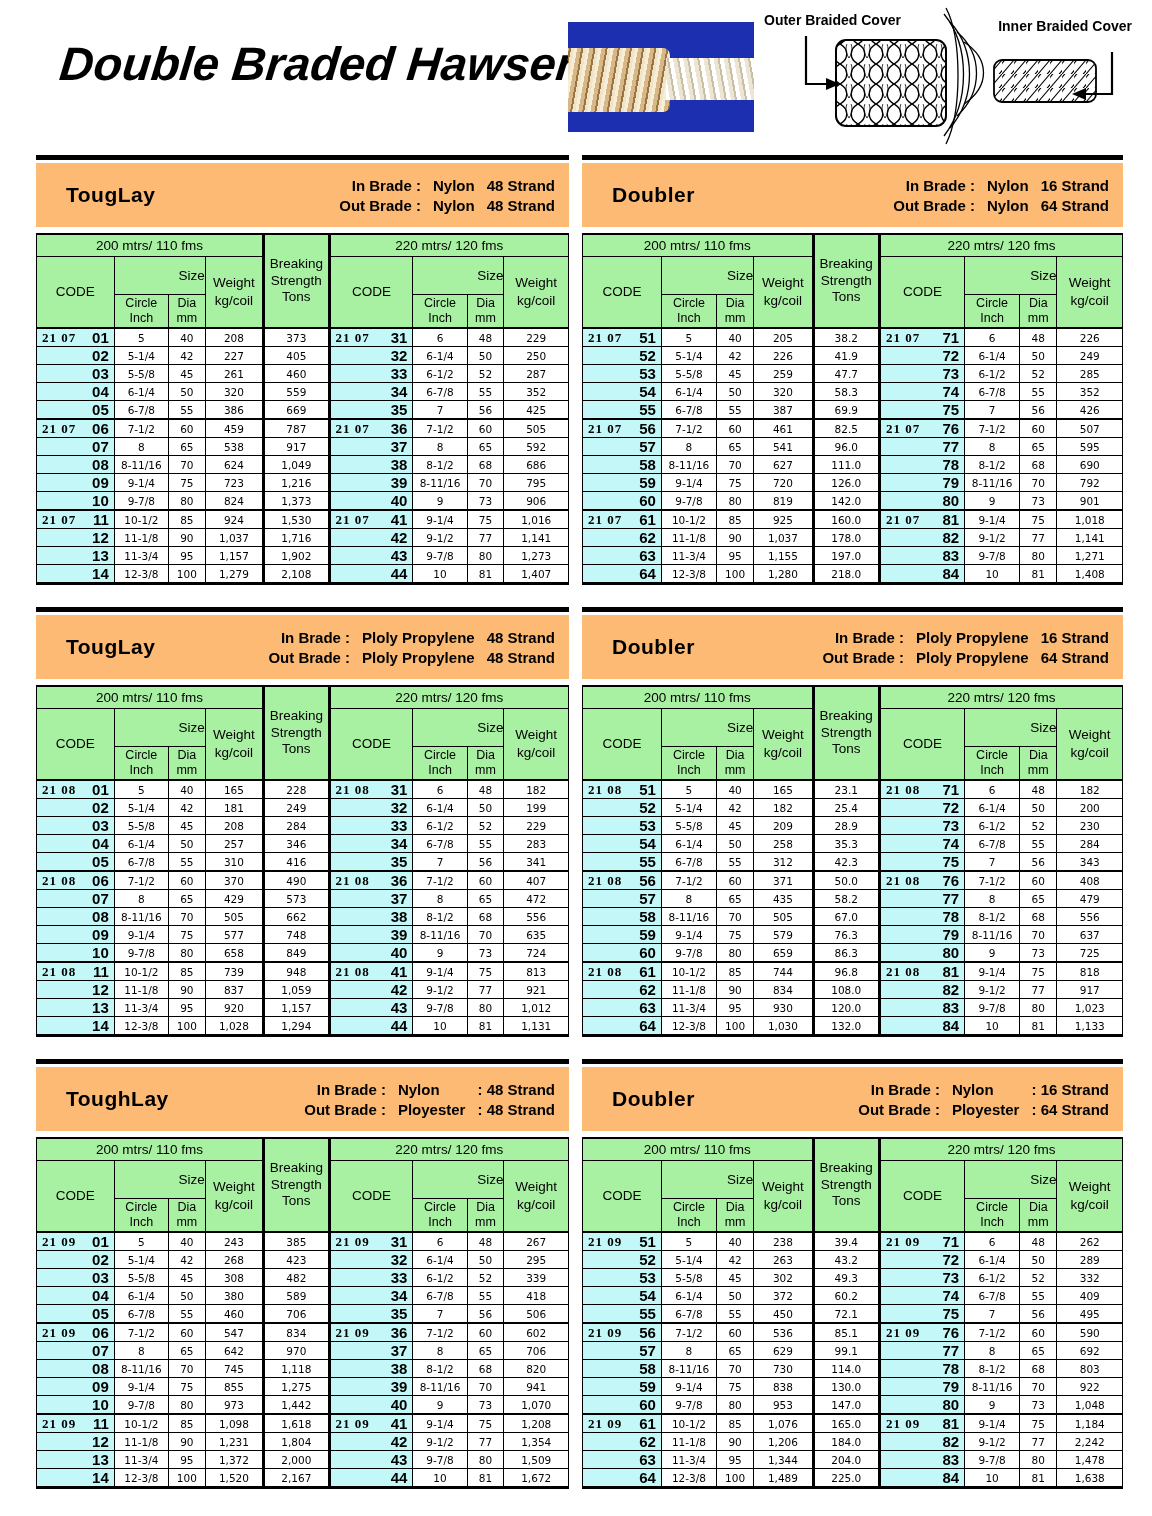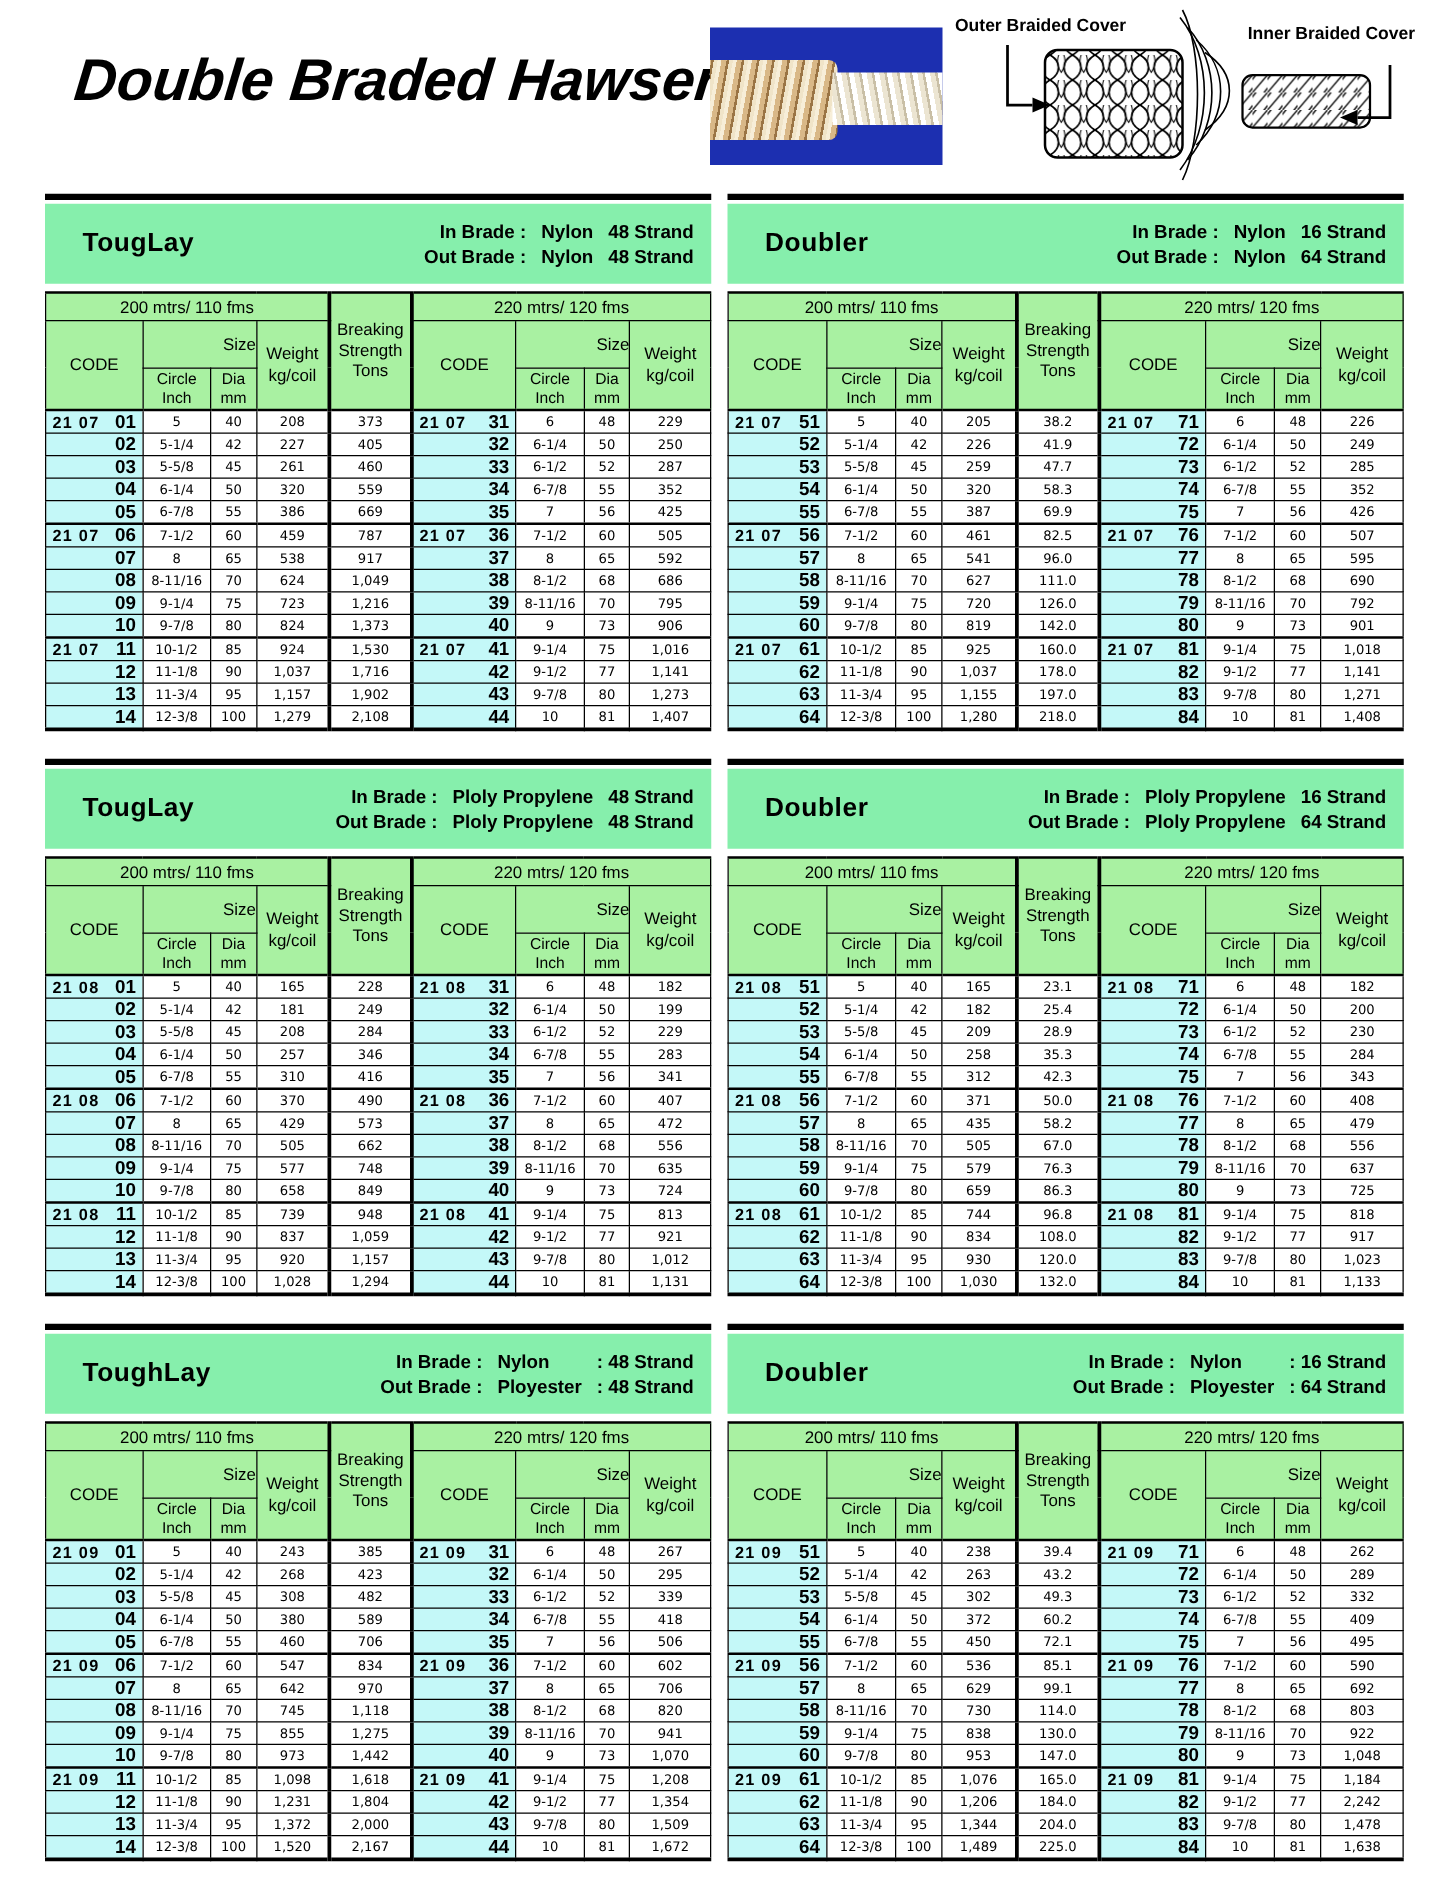--- a/index.html
+++ b/index.html
@@ -30,21 +30,21 @@
             font-size:14px; white-space:nowrap; }
   .dlabel.outer { left:14px; top:8px; }
   .dlabel.inner { right:0px; top:14px; }
 
   
   .grid { position:absolute; left:36px; top:155px;
           display:grid; grid-template-columns:533px 541px;
           column-gap:13px; row-gap:22px; }
   .tblock { position:relative; }
   .topbar { height:5px; background:#000; margin-bottom:3px; }
-  .titlebox { background:#86efac; height:64px; display:flex; align-items:center;
+  .titlebox { background:#fdba74; height:64px; display:flex; align-items:center;
               margin-bottom:6px; padding-right:14px; }
   .tname { font-size:21px; font-weight:bold; margin-left:30px; letter-spacing:.5px; }
   .brades { margin-left:auto; display:grid;
             grid-template-columns:max-content max-content max-content;
             column-gap:12px; row-gap:3px; font-weight:bold; font-size:15px; }
   .blabel { text-align:right; }
 
   table.spec { border-collapse:collapse; width:100%; table-layout:fixed; background:#fff;
                border-top:2px solid #000; border-bottom:3px solid #000; }
   .spec th { background:#a9f1a2; border:1px solid #000; font-weight:normal;
@@ -58,21 +58,21 @@
   .spec th.cih, .spec th.diah { font-size:12.5px; line-height:1.15; height:34px; }
 
   .spec td { border:1px solid #000; text-align:center; background:#fff;
              font-family:"DejaVu Sans", sans-serif; font-size:10.5px;
              height:18px; padding:0; }
   .spec td.bs   { border-left:3px solid #000; border-right:3px solid #000; }
   .spec td.code { background:#c4f8f8; border-right:1.5px solid #000; }
   .codewrap { display:flex; justify-content:space-between; align-items:center;
               padding:0 5px; height:100%; }
   .codewrap .pfx { font-weight:bold; font-size:13px; letter-spacing:1px;
-                   font-family:Liberation Sans, sans-serif; }
+                   font-family:Liberation Serif, serif; }
   .codewrap .sfx { font-weight:bold; font-size:15px; margin-left:auto;
                    font-family:"Liberation Sans", sans-serif; }
   .spec tr.gsep td { border-top:2.5px solid #000; }
 
   .watermark { position:absolute; left:338px; top:752px; z-index:6; pointer-events:none;
     font-family:"DejaVu Serif", serif; font-weight:bold; font-size:54px; letter-spacing:3px;
     color:rgba(247,205,200,0.8); -webkit-text-stroke:1.5px rgba(222,150,143,0.85); }
 </style>
 </head>
 <body>

